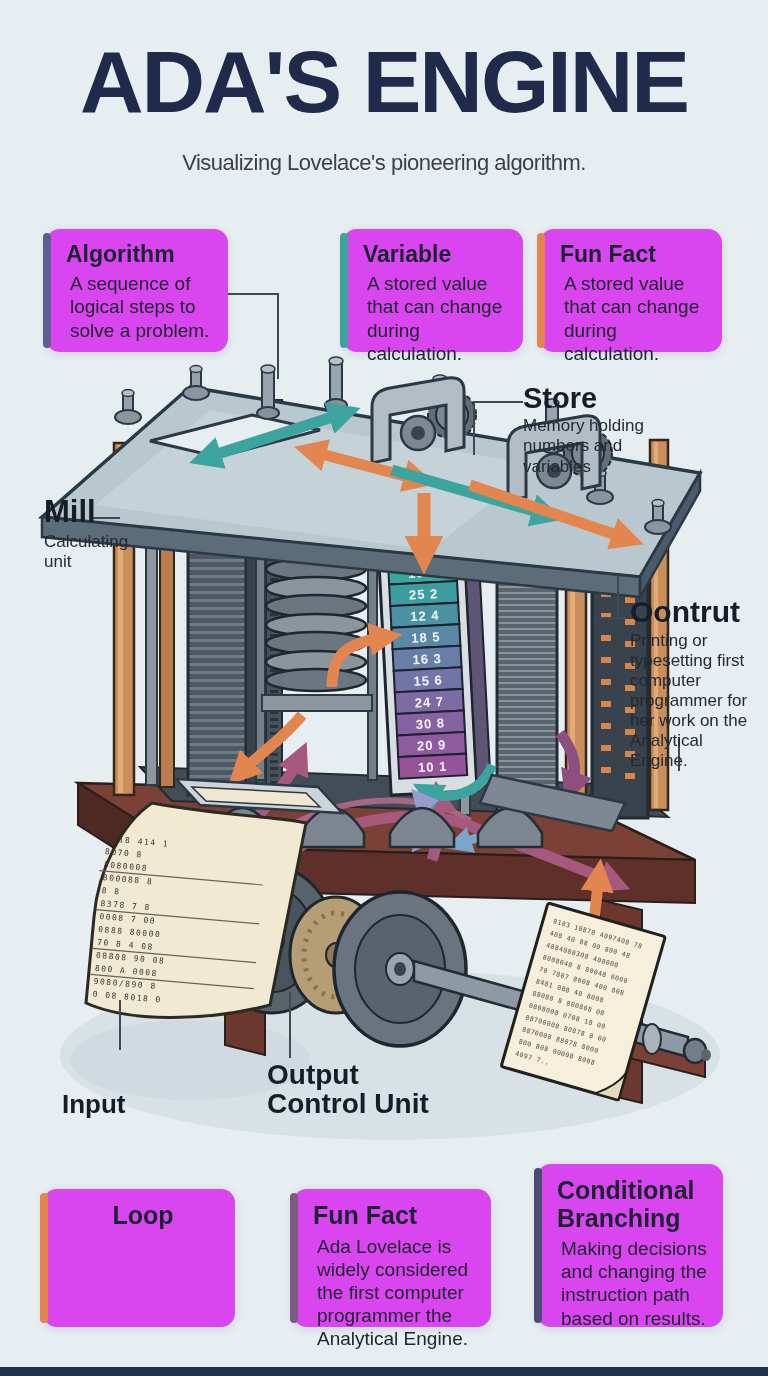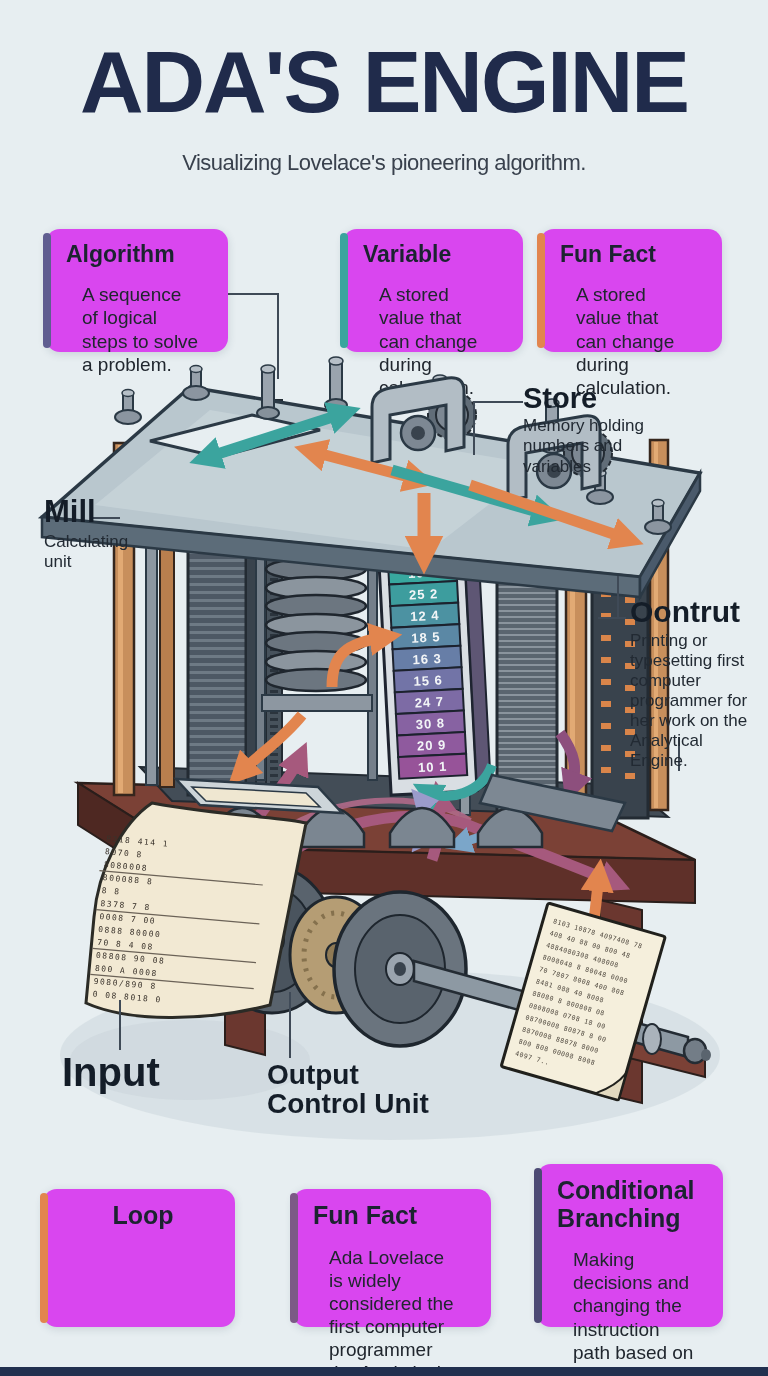--- a/index.html
+++ b/index.html
@@ -18,21 +18,21 @@
   }
   .card{
     position:absolute;background:#d946ef;border-radius:14px;
     box-shadow:0 2px 8px rgba(40,60,80,.16);
     padding:13px 12px 12px 20px;box-sizing:border-box;
   }
   .card .accent{
     position:absolute;left:-3px;top:4px;bottom:4px;width:8px;border-radius:8px;
   }
   .card h3{margin:0 0 5px 0;font-size:23px;color:#1c2330;line-height:1.1;}
-  .card p{margin:16px;font-size:19px;line-height:1.22;color:#20262e;}
+  .card p{margin:4px;font-size:19px;line-height:1.22;color:#20262e;}
   .card.bottom h3{font-size:25px;}
   .mlabel{position:absolute;}
   .mlabel h4{margin:0;font-size:30px;font-weight:bold;color:#141d28;line-height:1.05;}
   .mlabel p{margin:3px 0 0 0;font-size:17px;line-height:1.18;color:#222a33;}
   .conn{position:absolute;border-color:#3f4a57;}
   .footer-bar{position:absolute;left:0;bottom:0;width:768px;height:9px;}
   svg text{font-family:"Liberation Sans",sans-serif;}
   svg text.mono{font-family:"DejaVu Sans Mono",monospace;}
 </style>
 </head>
@@ -391,21 +391,21 @@
 </div>
 <div class="mlabel" style="left:44px;top:496px;width:110px;">
   <h4 style="font-size:31px;">Mill</h4>
   <p>Calculating unit</p>
 </div>
 <div class="mlabel" style="left:630px;top:596px;width:120px;">
   <h4 style="font-size:30px;">Oontrut</h4>
   <p>Printing or typesetting first computer programmer for her work on the Analytical Engine.</p>
 </div>
 <div class="mlabel" style="left:62px;top:1051px;width:165px;">
-  <h4 style="font-size:40px;">Input</h4>
+  <h4 style="font-size:26px;margin-top:40px;">Input</h4>
 </div>
 <div class="mlabel" style="left:243px;top:1060px;width:215px;">
   <h4 style="font-size:28px;margin-left:24px;">
     <span>Output</span><br>
     <span>Control Unit</span>
   </h4>
 </div>
 
 <div class="card bottom" style="left:43px;top:1189px;width:192px;height:138px;text-align:center;">
   <span class="accent" style="background: rgb(226, 133, 78);"></span>

